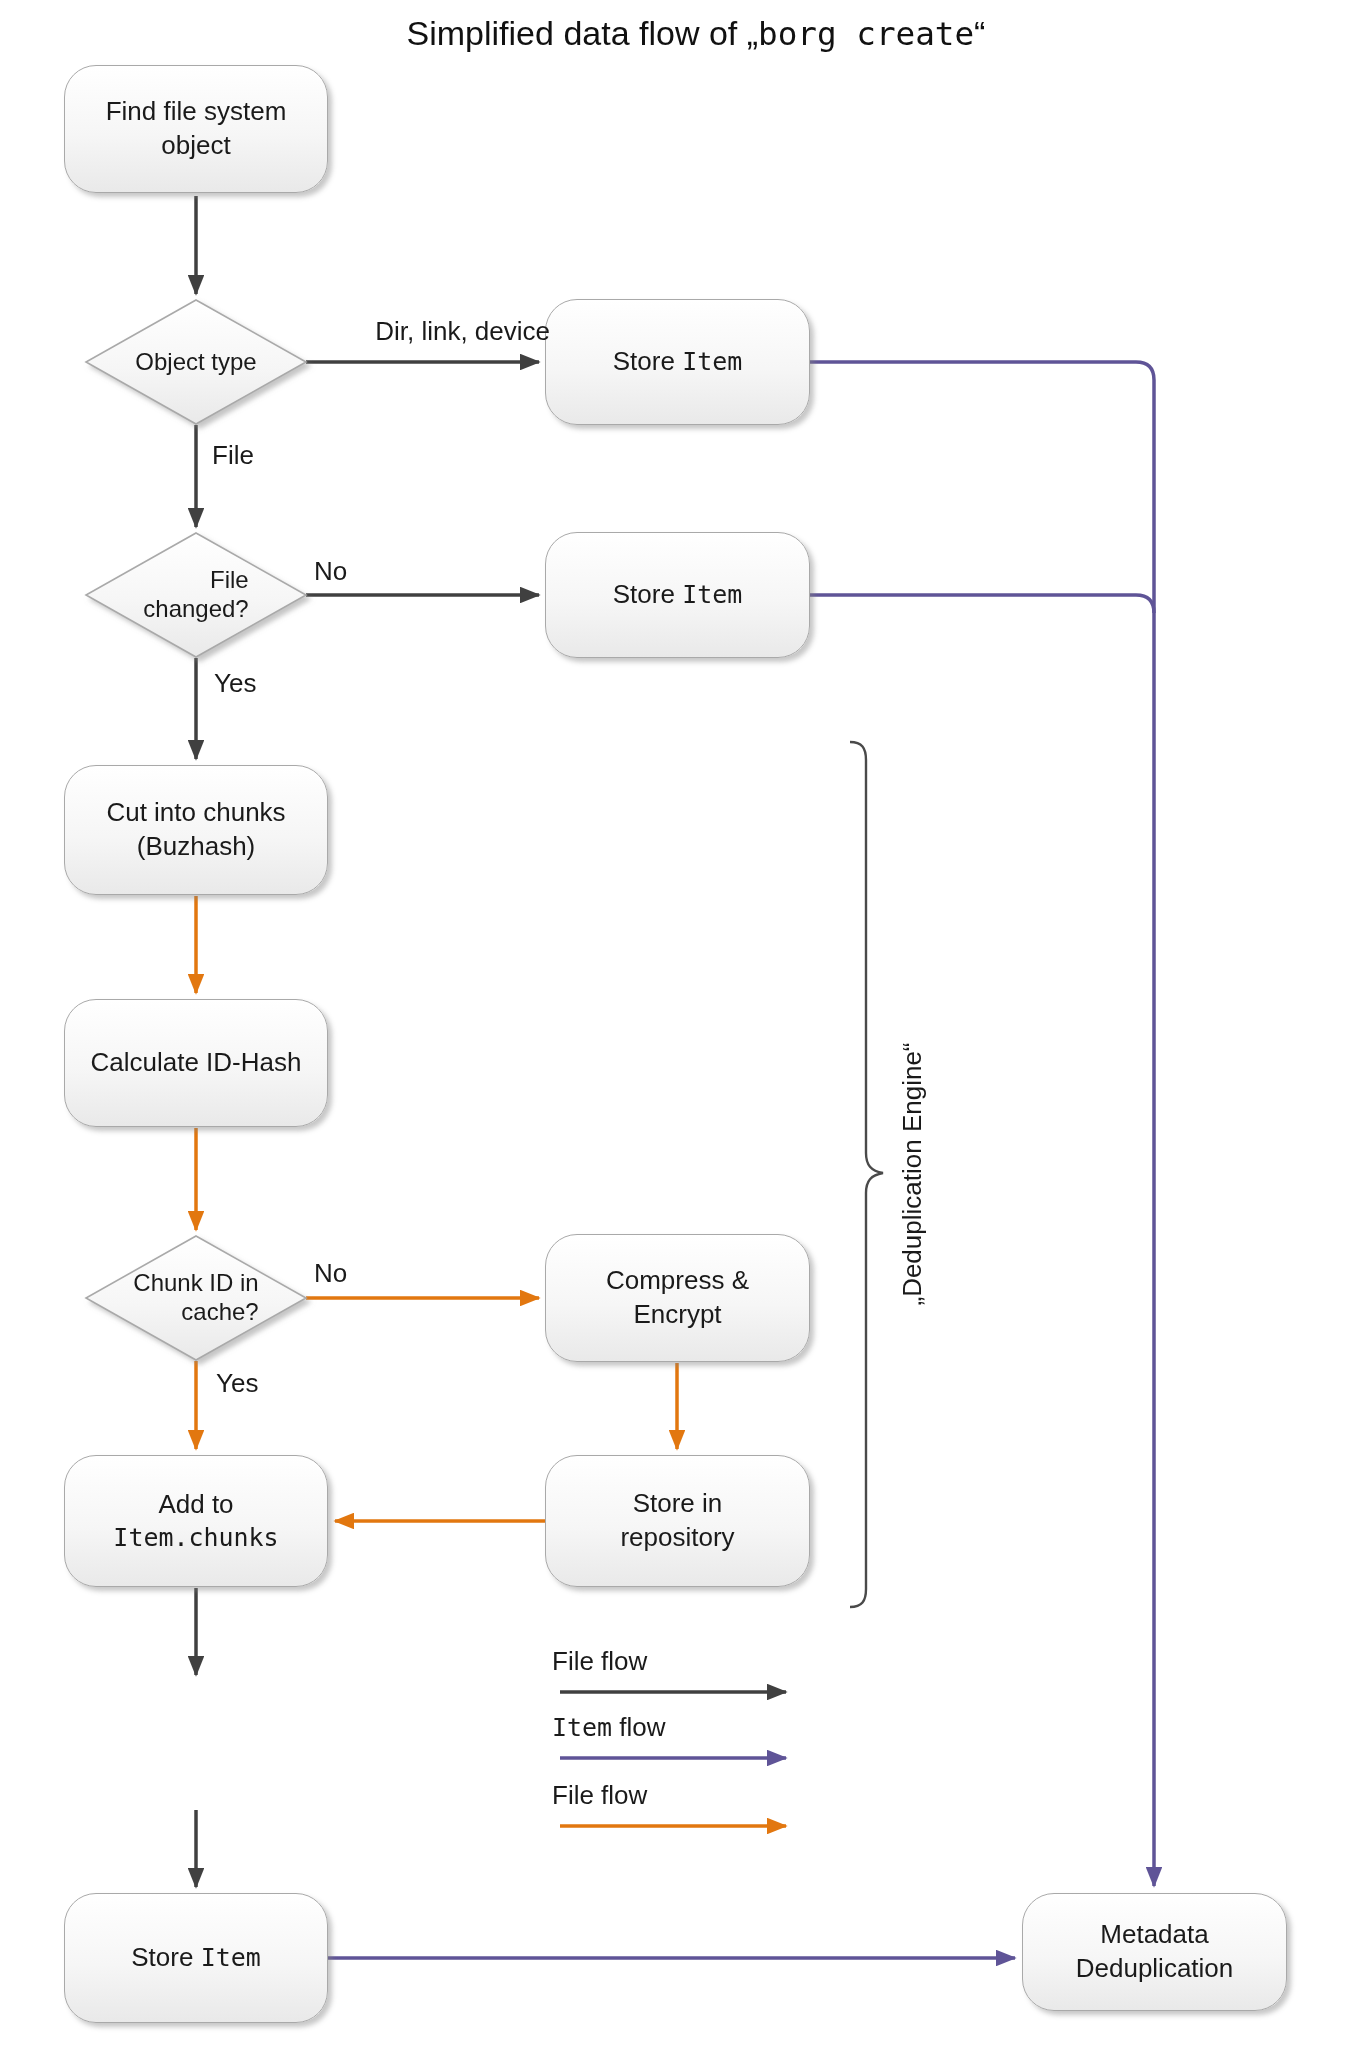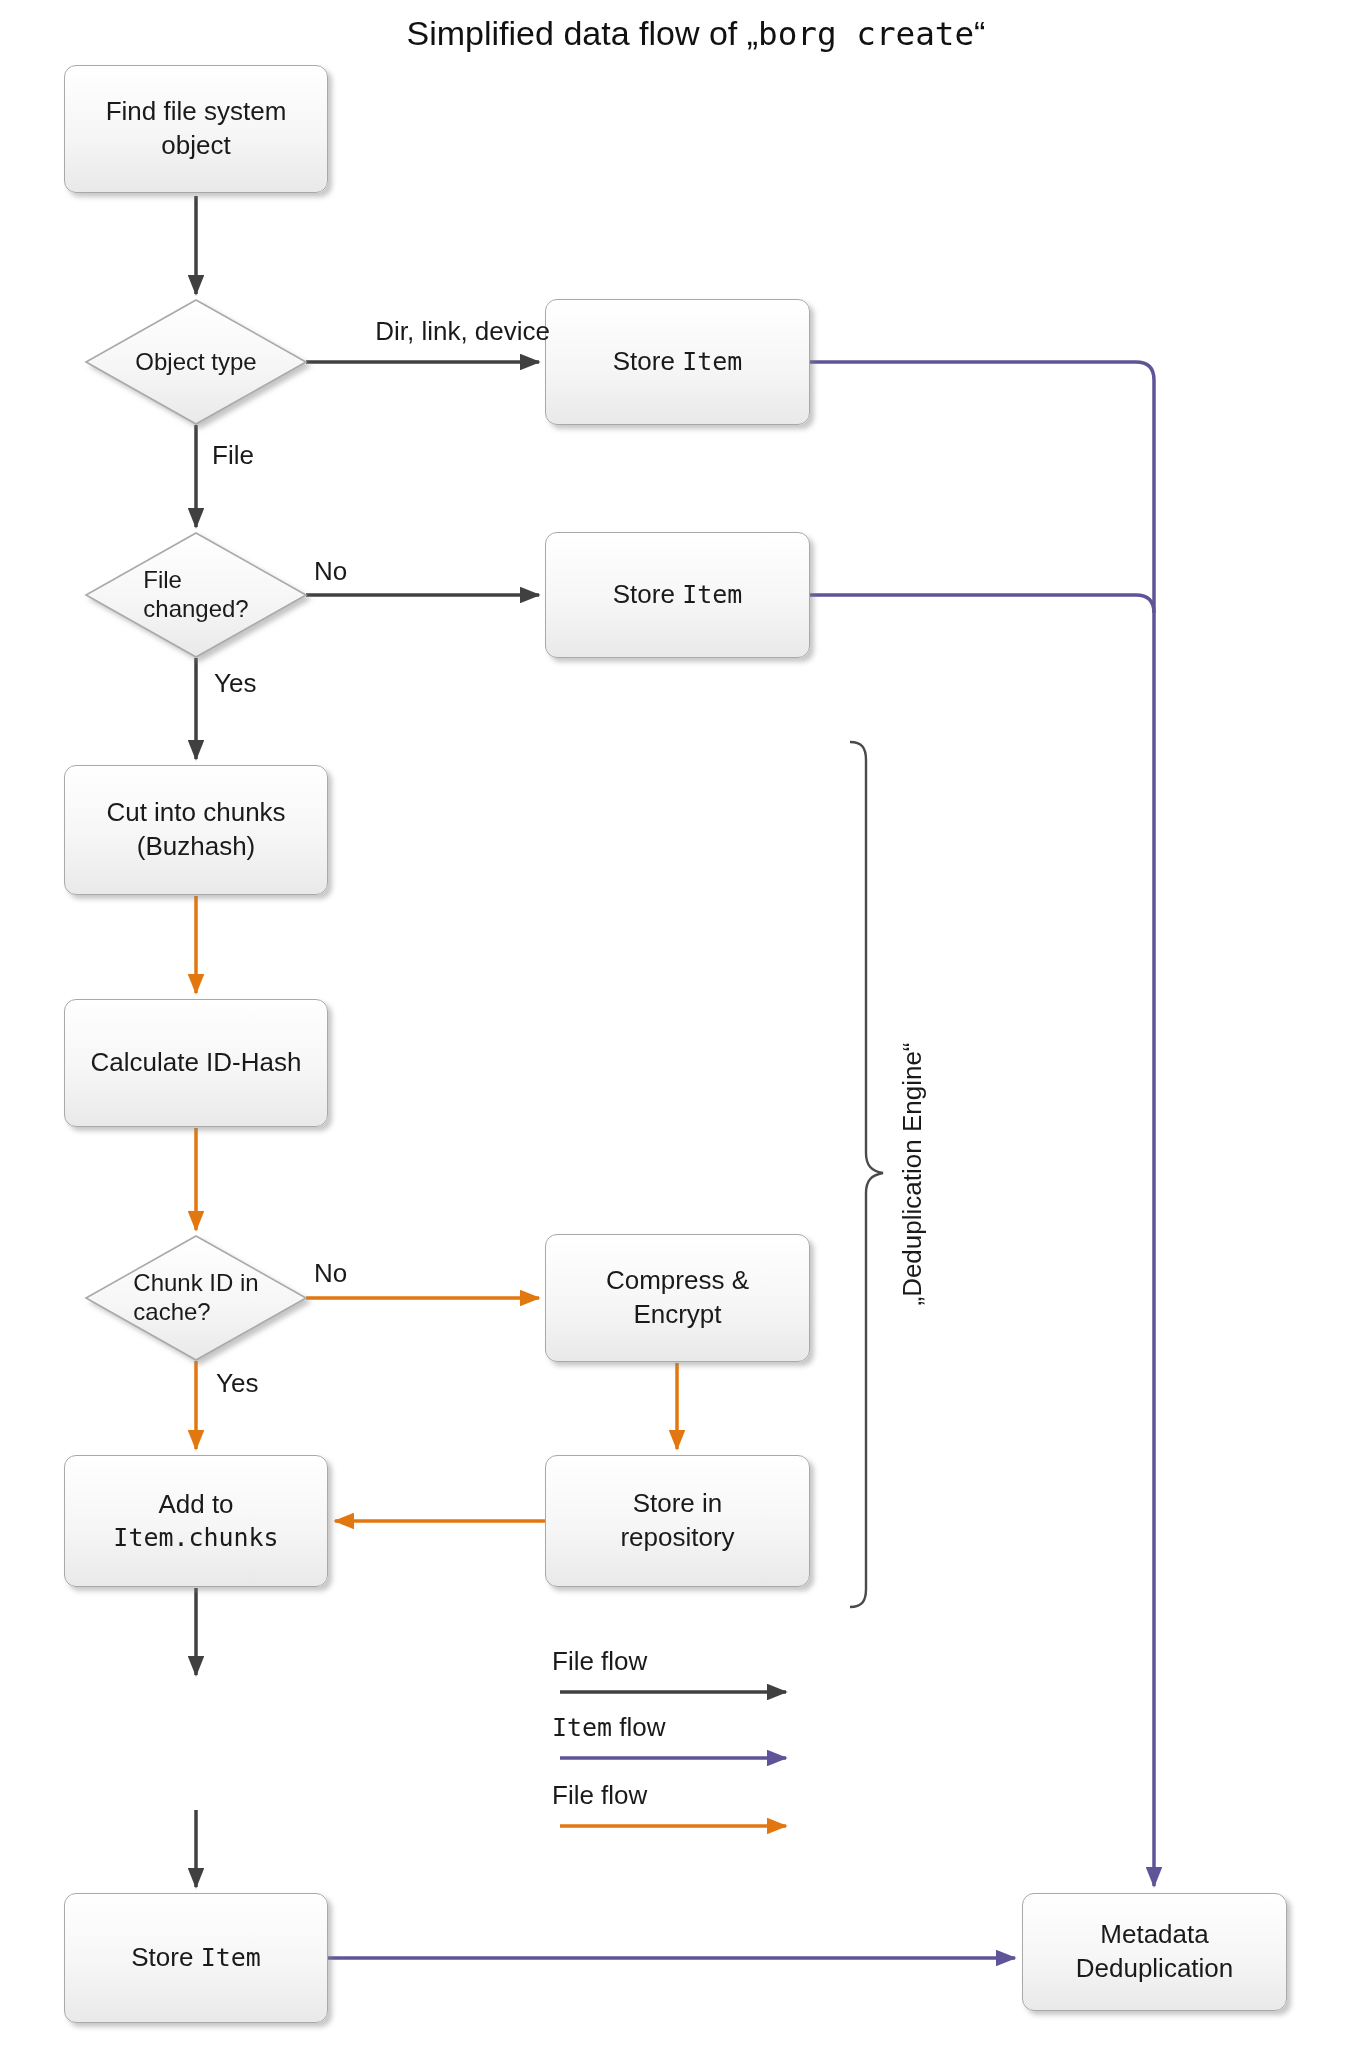--- a/index.html
+++ b/index.html
@@ -1,28 +1,28 @@
 <!DOCTYPE html>
 <html><head>
 <meta charset="utf-8">
 <style>
   *{margin:0;padding:0;box-sizing:border-box}
   html,body{background:#ffffff}
   body{font-family:"Liberation Sans",sans-serif;color:#1a1a1a}
   #canvas{position:relative;width:1360px;height:2067px;background:#ffffff;overflow:hidden}
   .title{position:absolute;left:16px;top:14px;width:100%;text-align:center;font-size:34px;color:#111}
   .mono{font-family:"DejaVu Sans Mono",monospace;font-size:0.96em}
-  .node{position:absolute;display:flex;flex-direction:column;align-items:center;justify-content:center;
+  .node{position:absolute;display:flex;flex-direction:column;justify-content:center;
         text-align:center;background:linear-gradient(180deg,#ffffff 0%,#f6f6f6 55%,#e9e9e9 100%);
-        border:1.6px solid #a9a9a9;border-radius:12px;
+        border:1.6px solid #a9a9a9;border-radius:32px;
         box-shadow:4px 4px 5px rgba(130,130,130,.45);
         font-size:26px;line-height:1.3;color:#1a1a1a}
   .lbl{white-space:pre-line}
   .dlabel{position:absolute;display:flex;align-items:center;justify-content:center;
-          text-align:left;font-size:24px;line-height:1.2;white-space:pre-line}
+          text-align:right;font-size:24px;line-height:1.2;white-space:pre-line}
   .elabel{position:absolute;font-size:26px;line-height:1.2}
   .center{text-align:right}
   svg.edges{position:absolute;left:0;top:0;display:block}
   .legend-text{position:absolute;width:240px;left:552px;font-size:26px;text-align:left}
   .rotated{position:absolute;left:712px;top:1156px;width:400px;height:36px;line-height:36px;
            transform:rotate(-90deg);transform-origin:center;font-size:26px;text-align:center}
 </style>
 </head>
 <body>
 

